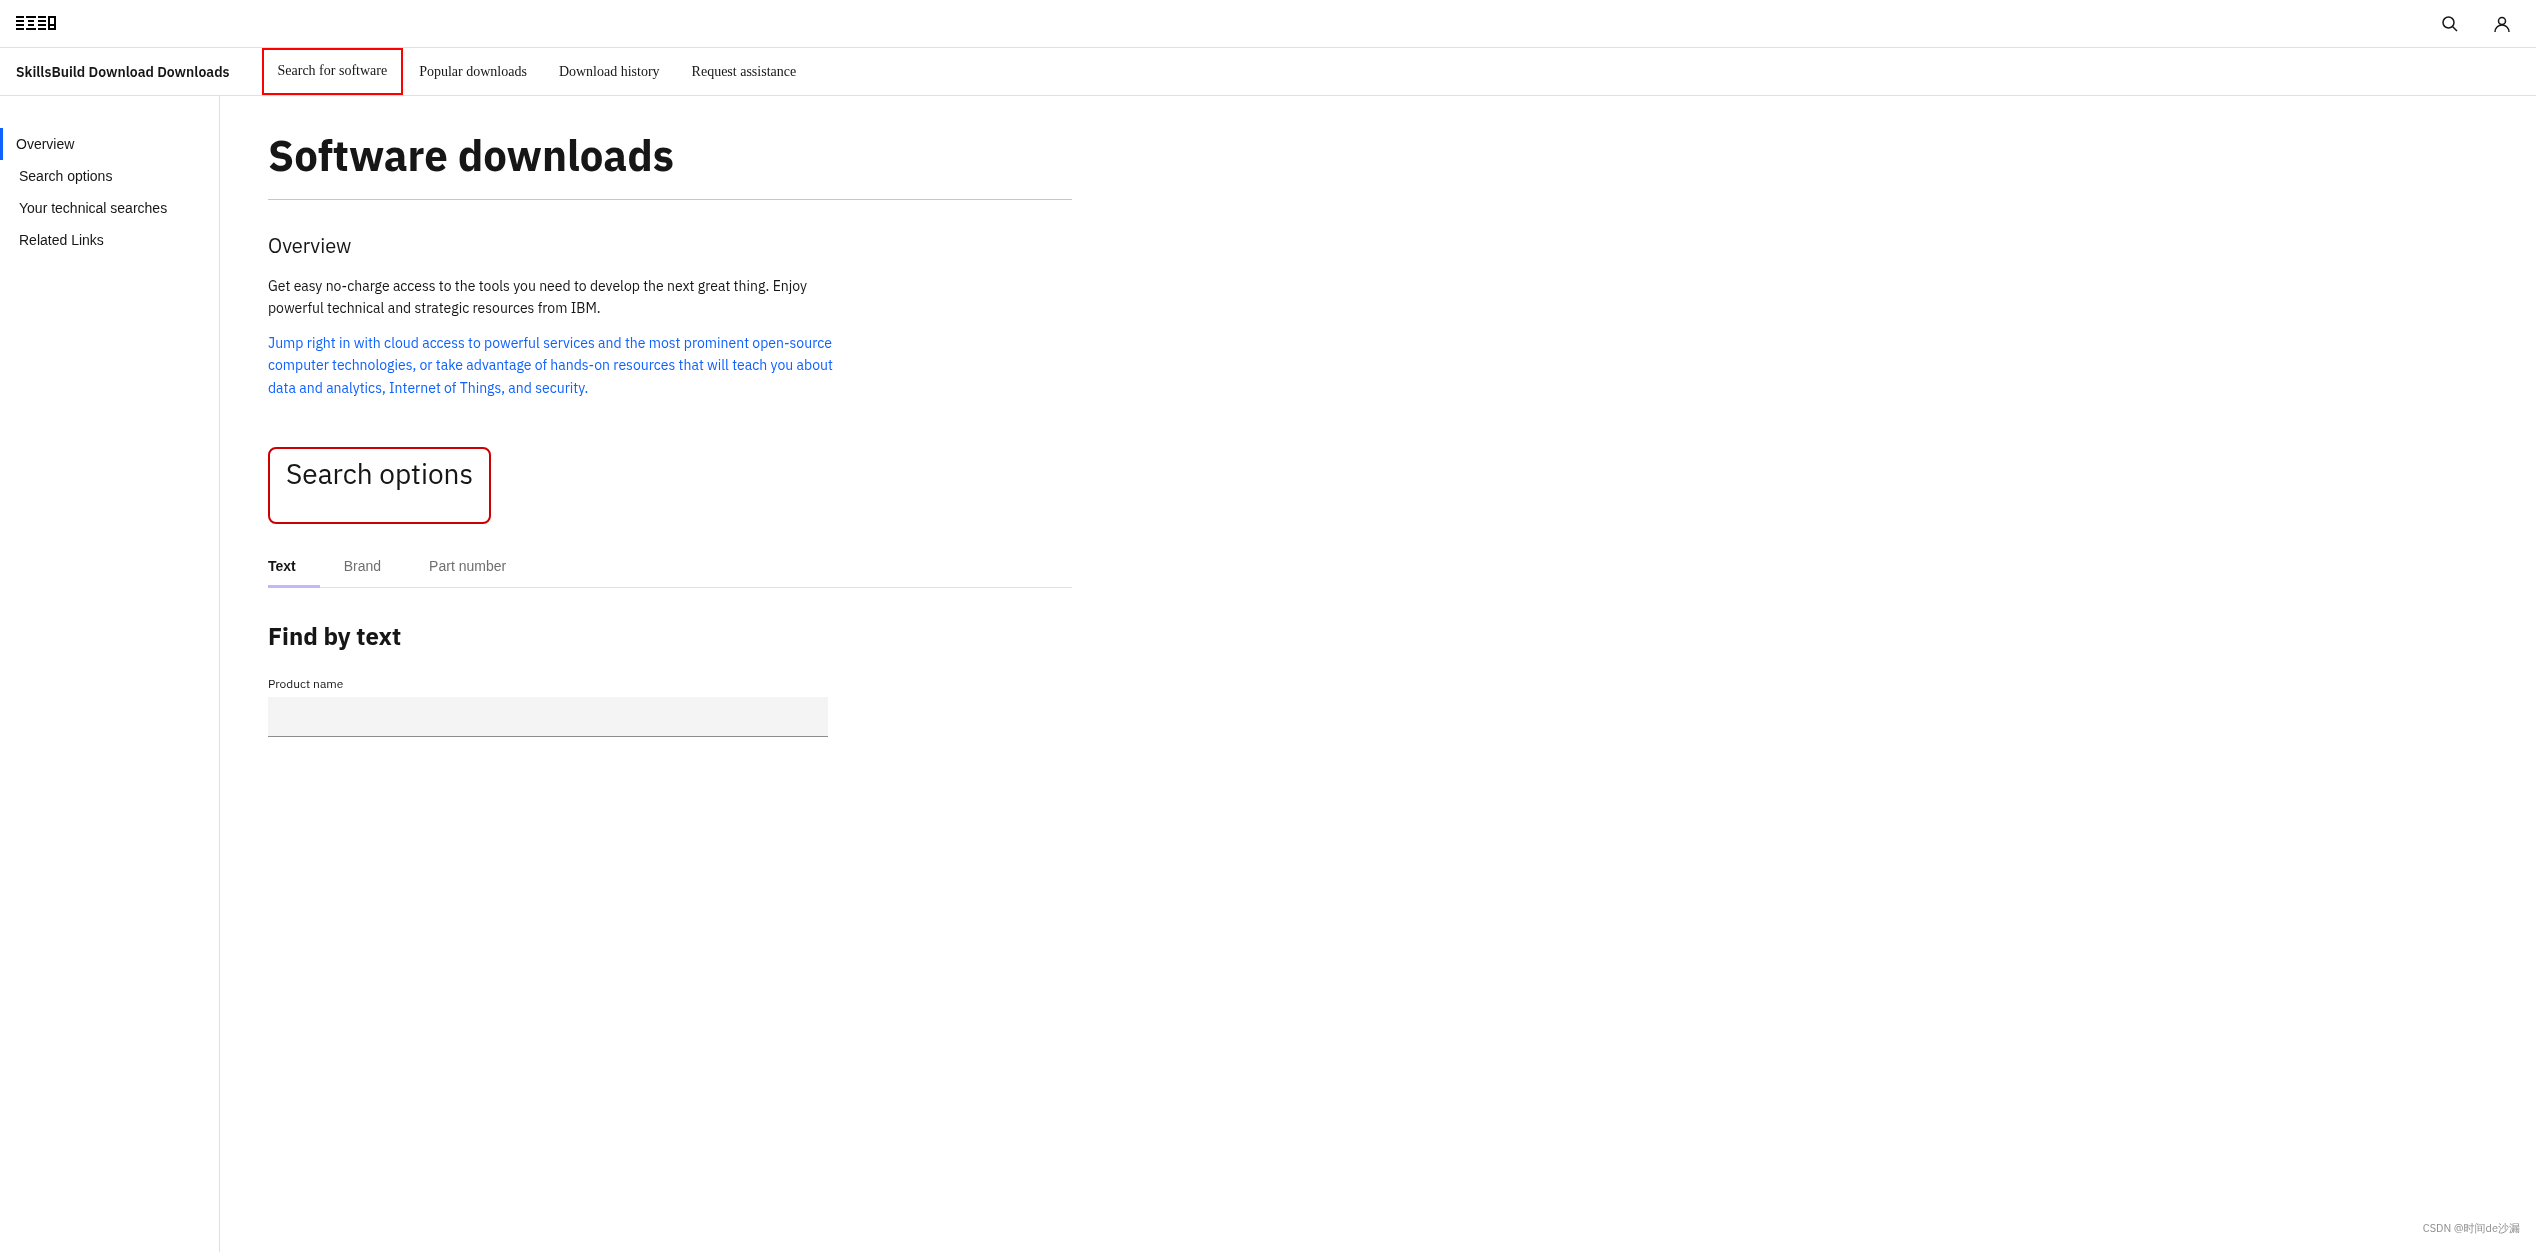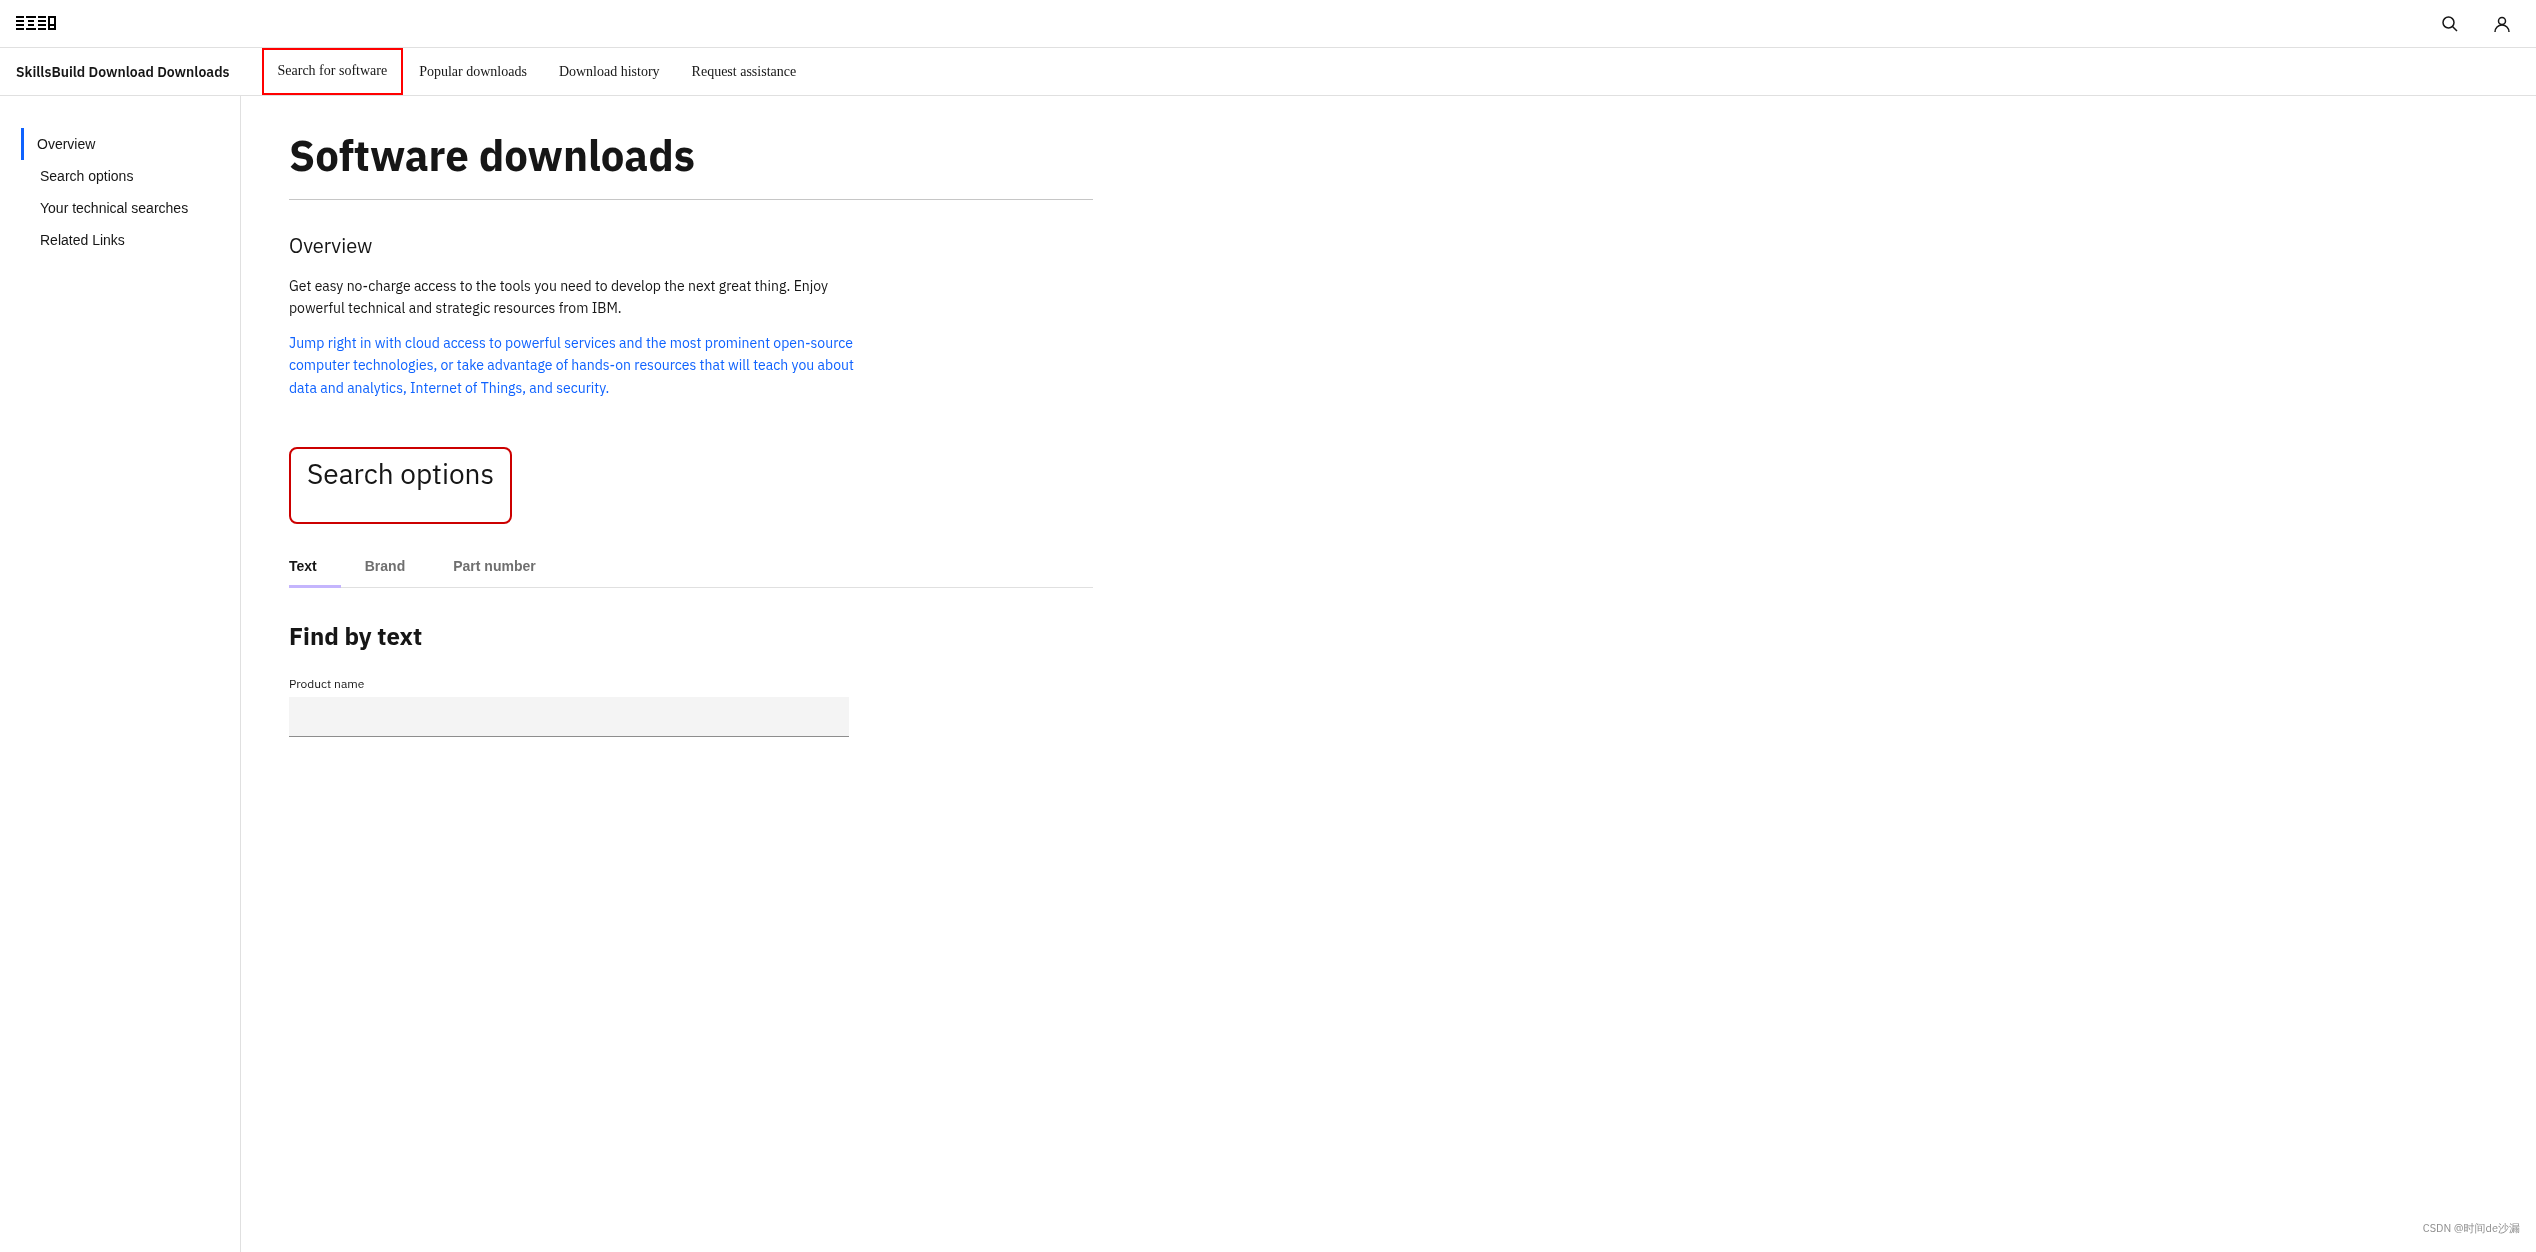--- a/index.html
+++ b/index.html
@@ -103,21 +103,20 @@
       border-bottom: 2px solid #0f62fe;
       font-weight: 400;
       outline: 2px solid #ff0000;
       outline-offset: -2px;
     }
 
     
     .page-layout {
       display: flex;
       min-height: calc(100vh - 96px);
-      margin-left: 21px;
     }
 
     
     .sidebar {
       width: 220px;
       min-width: 220px;
       padding: 32px 0;
       border-right: 1px solid #e0e0e0;
       background: #ffffff;
     }
@@ -229,21 +228,20 @@
 
     .tab-item.active {
       font-weight: 700;
       border-bottom: 3px solid #c4b5fd;
       margin-bottom: -1px;
     }
 
     .tab-item:not(.active) {
       color: #6f6f6f;
       border-bottom: 3px solid transparent;
-      font-weight: bold;
     }
 
     
     .find-text-heading {
       font-size: 24px;
       font-weight: 700;
       color: #161616;
       margin-bottom: 24px;
     }
 

